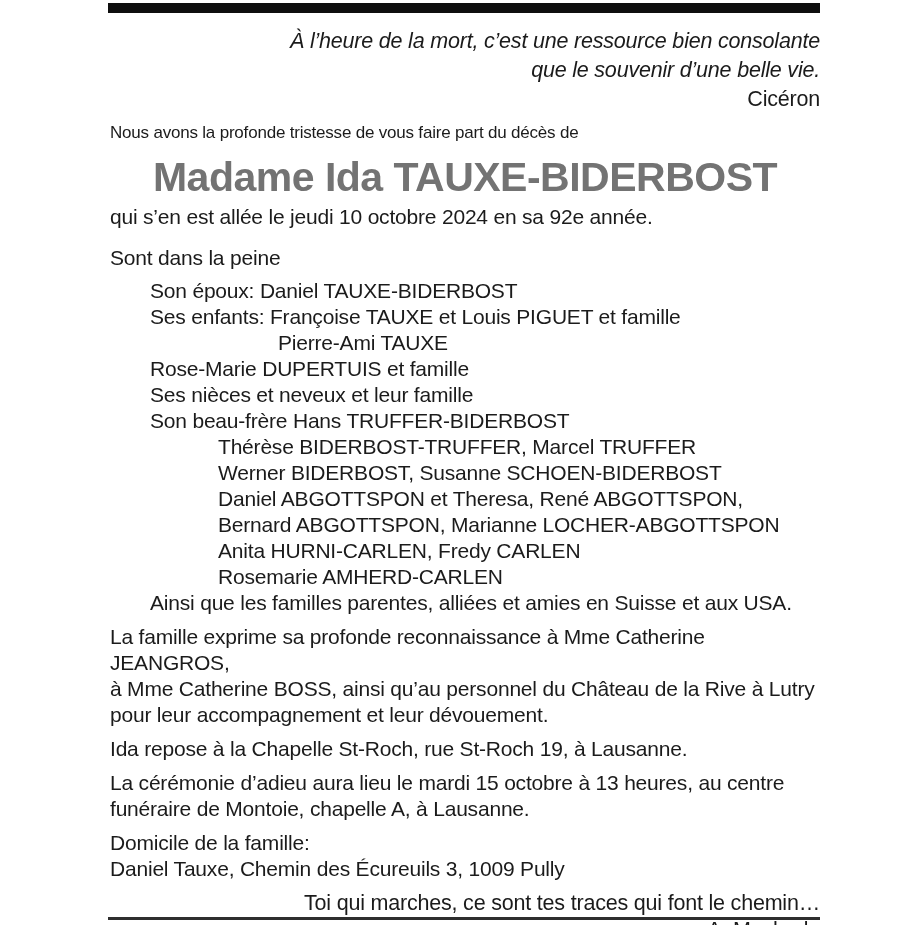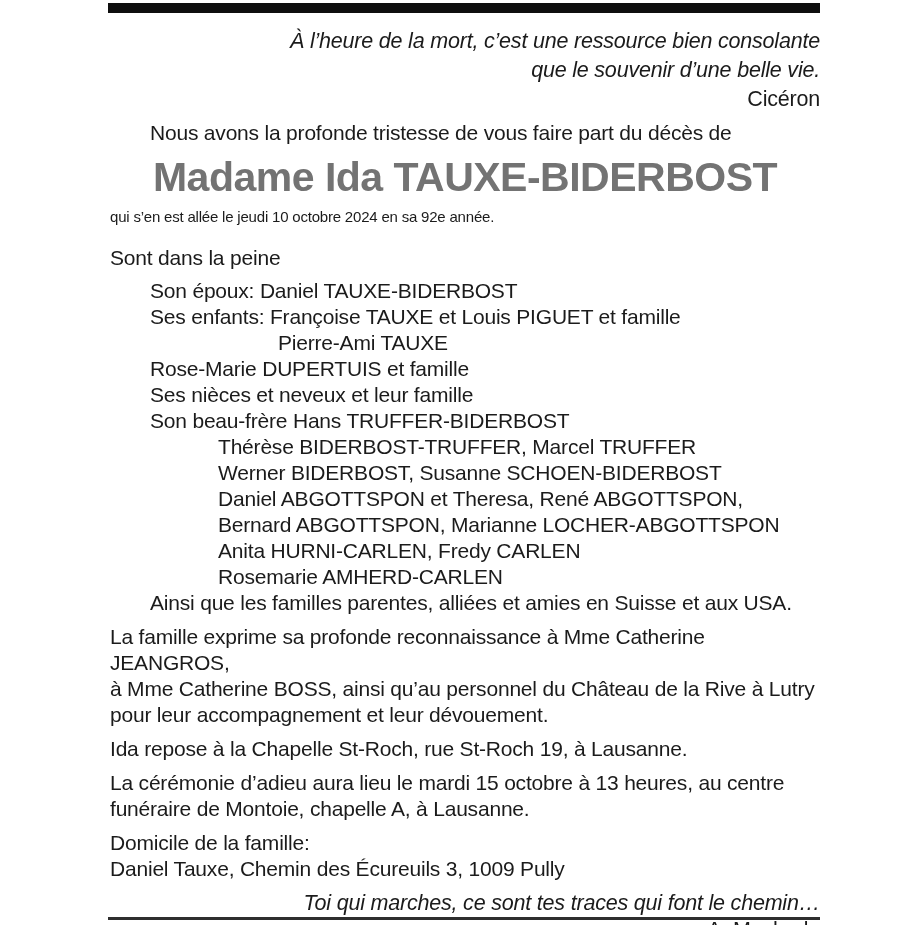--- a/index.html
+++ b/index.html
@@ -33,37 +33,36 @@
     padding-top: 27px;
     text-align: right;
     font-size: 21.5px;
     line-height: 29px;
     letter-spacing: -0.2px;
   }
   .quote-top .q-line { font-style: italic; }
   .quote-attr { font-style: normal; }
   .intro {
     margin-top: 6px;
-    font-size: 21px;
+    font-size: 17px;
     line-height: 26px;
     letter-spacing: -0.2px;
-    margin-left: 40px;
   }
   .title {
     margin: 8px 0 0 0;
     text-align: center;
     font-size: 41px;
     line-height: 46px;
     font-weight: bold;
     letter-spacing: -0.5px;
     color: #737373;
   }
   .death-line {
     margin-top: 4px;
-    font-size: 15px;
+    font-size: 21px;
     line-height: 26px;
     letter-spacing: -0.2px;
   }
   .mourners-heading {
     margin-top: 15px;
     font-size: 21px;
     line-height: 26px;
     letter-spacing: -0.2px;
   }
   .mourners { margin-top: 7px; }
@@ -81,21 +80,21 @@
     font-size: 21px;
     line-height: 26px;
     letter-spacing: -0.2px;
   }
   .quote-bottom {
     margin-top: 8px;
     text-align: right;
     font-size: 21.5px;
     letter-spacing: -0.2px;
   }
-  .quote-bottom .q-line { font-style: italic; line-height: 27px; }
+  .quote-bottom .q-line { line-height: 27px; }
   .quote-bottom .quote-attr { line-height: 26px; }
 </style>
 </head>
 <body>
 
 <div class="page">
   <div class="bar-top"></div>
 
   <div class="content">
 

